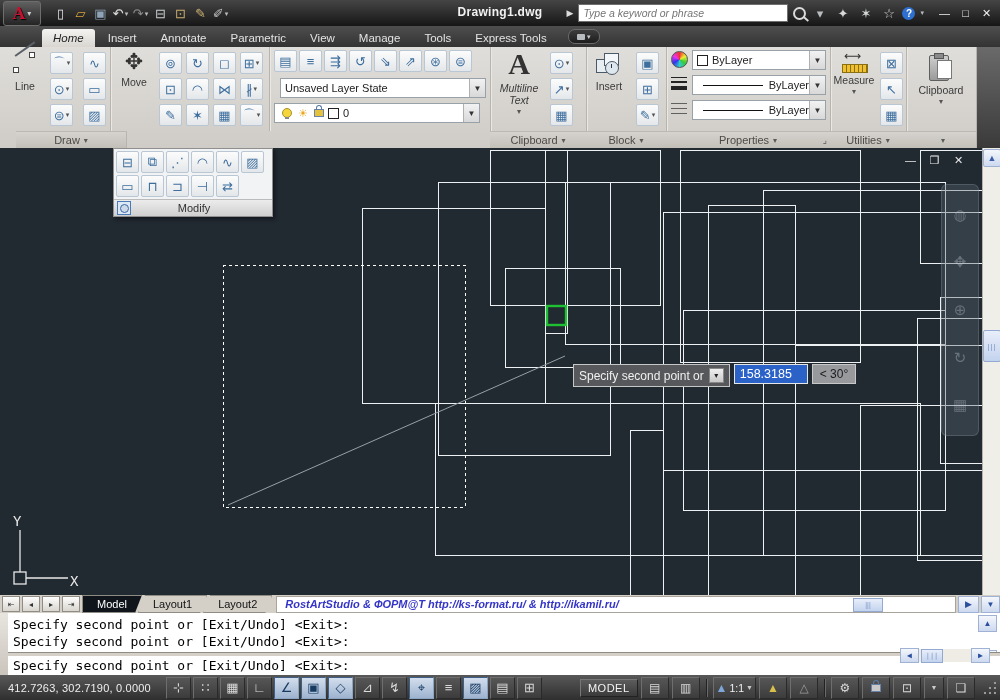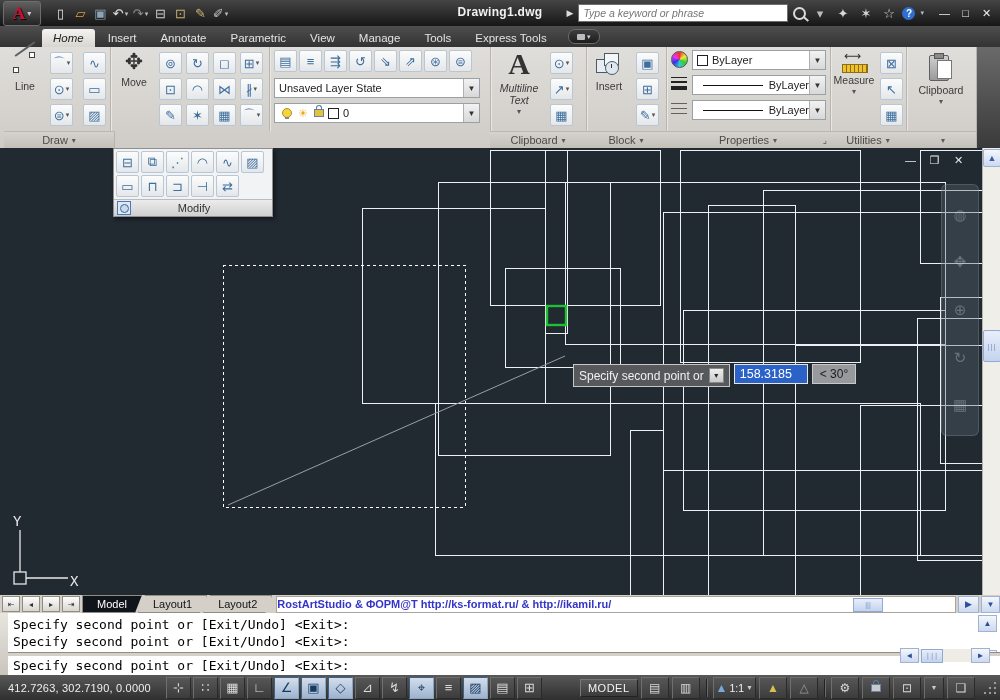--- a/index.html
+++ b/index.html
@@ -126,21 +126,21 @@
   
   .laybar{position:absolute;top:595px;left:0;width:1000px;height:18px;background:#d4d0c8;
     display:flex;align-items:center;font-size:11px;}
   .navbtn{width:16px;height:14px;margin-left:2px;background:linear-gradient(#fdfdfd,#d9d6cf);
     border:1px solid #8f8c86;display:inline-flex;align-items:center;justify-content:center;font-size:8px;color:#333;}
   .ltab{height:16px;display:inline-flex;align-items:center;padding:0 14px;margin-left:-4px;
     background:#d4d0c8;border:1px solid #8f8c86;clip-path:polygon(7px 0,100% 0,calc(100% - 7px) 100%,0 100%);color:#111;}
   .ltab.active{background:#10151b;color:#fff;clip-path:polygon(0 0,100% 0,calc(100% - 7px) 100%,0 100%);}
   .laytrack{flex:1;height:15px;background:#fff;border:1px solid #a8a49c;position:relative;
     display:flex;align-items:center;overflow:hidden;margin-left:4px;}
-  .watermark{color:#3434c8;font-weight:bold;font-size:11px;white-space:nowrap;}
+  .watermark{color:#3434c8;font-weight:bold;font-size:11px;padding-left:8px;white-space:nowrap;font-style:italic;}
   .laythumb{position:absolute;right:72px;top:1px;width:28px;height:12px;background:linear-gradient(#e8eefa,#c3d3ee);
     border:1px solid #93a9d2;display:flex;align-items:center;justify-content:center;color:#7c95c4;font-size:7px;}
   .layarrow{width:19px;height:15px;background:linear-gradient(#f4f7fc,#cdd9ef);border:1px solid #9fb2d4;
     color:#2a4e9e;font-size:9px;display:inline-flex;align-items:center;justify-content:center;margin-left:2px;}
   .laycorner{width:17px;height:15px;background:linear-gradient(#f4f7fc,#cdd9ef);border:1px solid #9fb2d4;
     color:#2a4e9e;font-size:8px;display:inline-flex;align-items:center;justify-content:center;margin-left:2px;}
   
   .cmd{position:absolute;top:613px;left:0;width:1000px;height:62px;background:#d4d0c8;}
   .cmdgrip{position:absolute;left:0;top:0;width:8px;height:62px;background:linear-gradient(#e8e5df,#c9c5bd);
     border-right:1px solid #a8a49c;}
@@ -252,35 +252,35 @@
       <div class="bigbtn" style="left:4px;top:4px;width:42px;">
         <span class="lineicon">
           <i style="left:1px;top:16px;"></i>
             <i style="right:3px;top:1px;"></i>
         </span>
         <span class="blabel">Line</span>
       </div>
       <span id="draw-col1"><span class="sbtn" style="left: 50px; top: 5px; position: absolute;">⌒<span class="caret">▾</span></span><span class="sbtn" style="left: 50px; top: 31px; position: absolute;">⊙<span class="caret">▾</span></span><span class="sbtn" style="left: 50px; top: 57px; position: absolute;">⊜<span class="caret">▾</span></span></span>
       <span id="draw-col2"><span class="sbtn" style="left: 83px; top: 5px; position: absolute;">∿</span><span class="sbtn" style="left: 83px; top: 31px; position: absolute;">▭</span><span class="sbtn" style="left: 83px; top: 57px; position: absolute;">▨</span></span>
     </div>
-    <div class="plabel" style="left:4px;width:110px;">
+    <div class="plabel" style="left:16px;width:110px;">
         <span>Draw</span>
       </div>
 
     <div class="panel" style="left:111px;width:158px;">
       <div class="bigbtn" style="left:2px;top:4px;width:42px;">
         <span class="moveicon">✥</span>
         <span class="blabel">Move</span>
       </div>
       <span id="modify-grid"><span class="sbtn" style="left: 48px; top: 5px; position: absolute;">⊚</span><span class="sbtn" style="left: 75px; top: 5px; position: absolute;">↻</span><span class="sbtn" style="left: 102px; top: 5px; position: absolute;">◻</span><span class="sbtn" style="left: 129px; top: 5px; position: absolute;">⊞<span class="caret">▾</span></span><span class="sbtn" style="left: 48px; top: 31px; position: absolute;">⊡</span><span class="sbtn" style="left: 75px; top: 31px; position: absolute;">◠</span><span class="sbtn" style="left: 102px; top: 31px; position: absolute;">⋈</span><span class="sbtn" style="left: 129px; top: 31px; position: absolute;">∦<span class="caret">▾</span></span><span class="sbtn" style="left: 48px; top: 57px; position: absolute;">✎</span><span class="sbtn" style="left: 75px; top: 57px; position: absolute;">✶</span><span class="sbtn" style="left: 102px; top: 57px; position: absolute;">▦</span><span class="sbtn" style="left: 129px; top: 57px; position: absolute;">⌒<span class="caret">▾</span></span></span>
     </div>
 
     <div class="panel" style="left:270px;width:220px;">
       <span id="layer-tools"><span class="sbtn" style="left: 4px; top: 3px; position: absolute;">▤</span><span class="sbtn" style="left: 29px; top: 3px; position: absolute;">≡</span><span class="sbtn" style="left: 54px; top: 3px; position: absolute;">⇶</span><span class="sbtn" style="left: 79px; top: 3px; position: absolute;">↺</span><span class="sbtn" style="left: 104px; top: 3px; position: absolute;">⇘</span><span class="sbtn" style="left: 129px; top: 3px; position: absolute;">⇗</span><span class="sbtn" style="left: 154px; top: 3px; position: absolute;">⊛</span><span class="sbtn" style="left: 179px; top: 3px; position: absolute;">⊜</span></span>
-      <div class="dropdown" style="left:4px;top:31px;width:200px;">
+      <div class="dropdown" style="left:10px;top:31px;width:200px;">
         <span>Unsaved Layer State</span>
         <span class="dcaret">▼</span>
       </div>
       <div class="dropdown" style="left:4px;top:56px;width:200px;">
         <span class="mini-bulb"></span>
         <span class="mini-sun">☀</span>
         <span class="mini-lock"></span>
         <span class="swatch"></span>
         <span>0</span>
         <span class="dcaret">▼</span>

